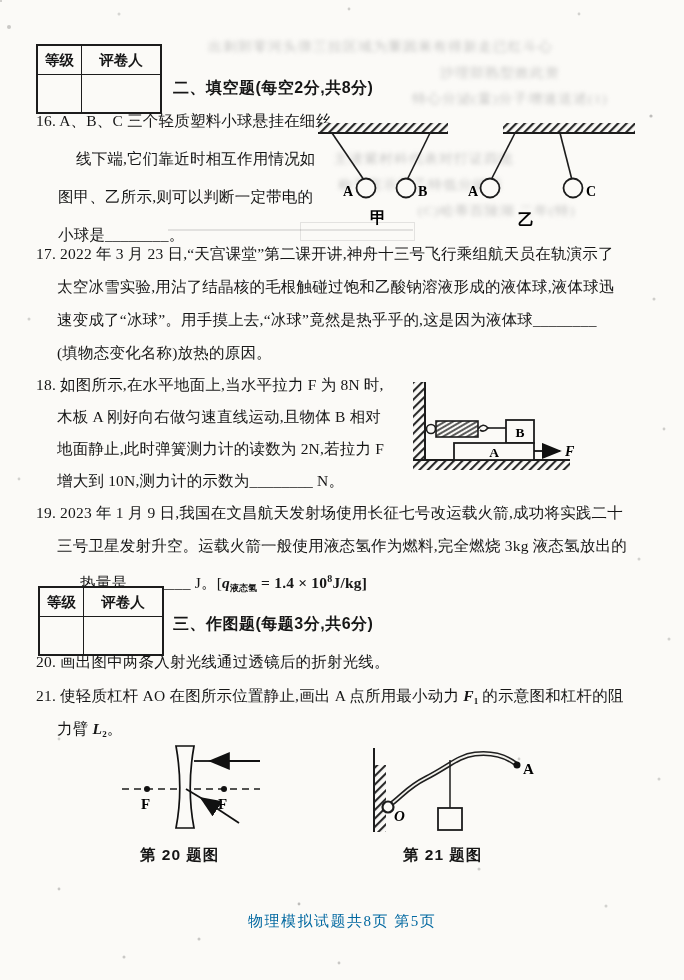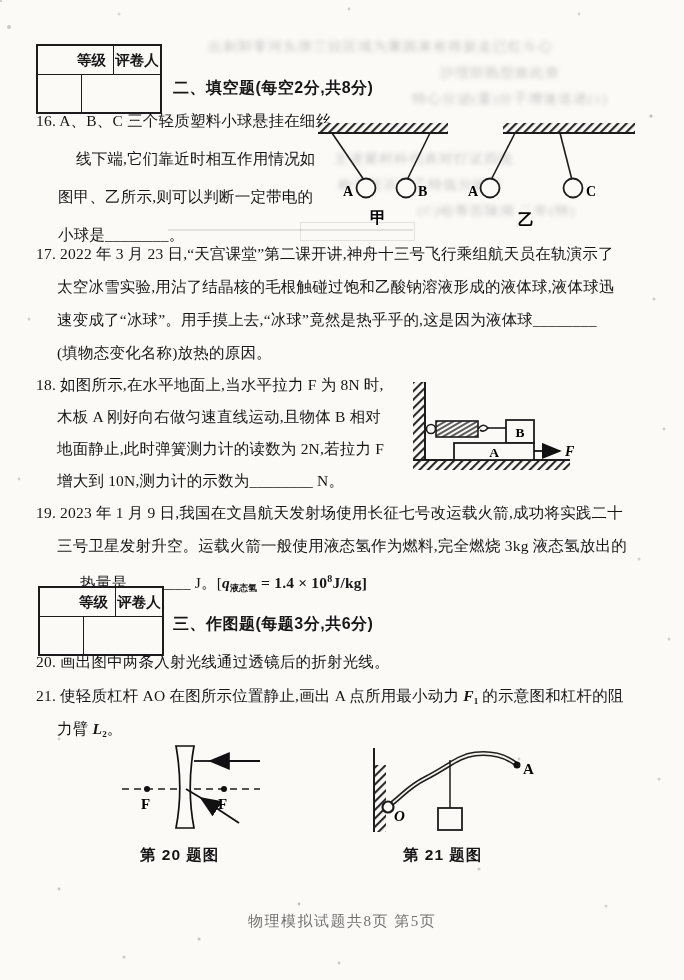--- a/index.html
+++ b/index.html
@@ -7,30 +7,30 @@
     position:relative;width:684px;height:980px;background:#fbfaf7;
     overflow:hidden;color:#161616;
     font-family:"Liberation Serif","DejaVu Serif",serif;
   }
   .ln{position:absolute;font-size:15.5px;line-height:21px;white-space:nowrap;
       letter-spacing:.2px;font-weight:500;}
   .sec-title{position:absolute;font-family:"Liberation Sans","DejaVu Sans",sans-serif;
       font-weight:bold;font-size:16px;letter-spacing:.5px;white-space:nowrap;}
   .gtable{position:absolute;width:126px;height:70px;border:2px solid #1c1c1c;
       background:#fbfaf7;box-sizing:border-box;}
-  .gtable .row1{display:flex;height:28px;border-bottom:1.5px solid #1c1c1c;padding-left:32px;}
+  .gtable .row1{display:flex;height:28px;border-bottom:1.5px solid #1c1c1c;}
   .gtable .row2{display:flex;height:38px;}
   .gtable .c1{width:44px;border-right:1.5px solid #1c1c1c;box-sizing:border-box;
       display:flex;align-items:center;justify-content:center;}
   .gtable .c2{flex:1;display:flex;align-items:center;justify-content:center;}
   .gtable .lbl{font-size:14.5px;font-weight:600;}
   .figcap{position:absolute;font-family:"Liberation Sans","DejaVu Sans",sans-serif;
       font-weight:bold;font-size:15.5px;letter-spacing:1px;}
   .footer{position:absolute;left:0;width:684px;top:912px;text-align:center;
-      font-size:15px;letter-spacing:1.5px;color:#737373;font-weight:500;}
+      font-size:15px;letter-spacing:1.5px;color:#0369a1;font-weight:500;}
   .bleed{position:absolute;color:#969696;filter:blur(2px);opacity:.55;
       font-size:14px;white-space:nowrap;letter-spacing:1px;transform:scale(1,.95);}
   .faintline{position:absolute;background:rgba(60,60,60,.13);height:1.5px;}
   .faintbox{position:absolute;border:1px solid rgba(60,60,60,.12);}
   .specks{position:absolute;left:0;top:0;width:2px;height:2px;border-radius:50%;
       background:rgba(50,50,50,.28);
       box-shadow:650px 115px 0 .6px rgba(50,50,50,.30), 8px 26px 0 1px rgba(50,50,50,.25),
       298px 903px 0 .4px rgba(50,50,50,.3), 478px 868px 0 .5px rgba(50,50,50,.22),
       58px 888px 0 .4px rgba(50,50,50,.25), 638px 558px 0 .5px rgba(50,50,50,.2),
       518px 758px 0 .4px rgba(50,50,50,.22), 123px 956px 0 .5px rgba(50,50,50,.25),

